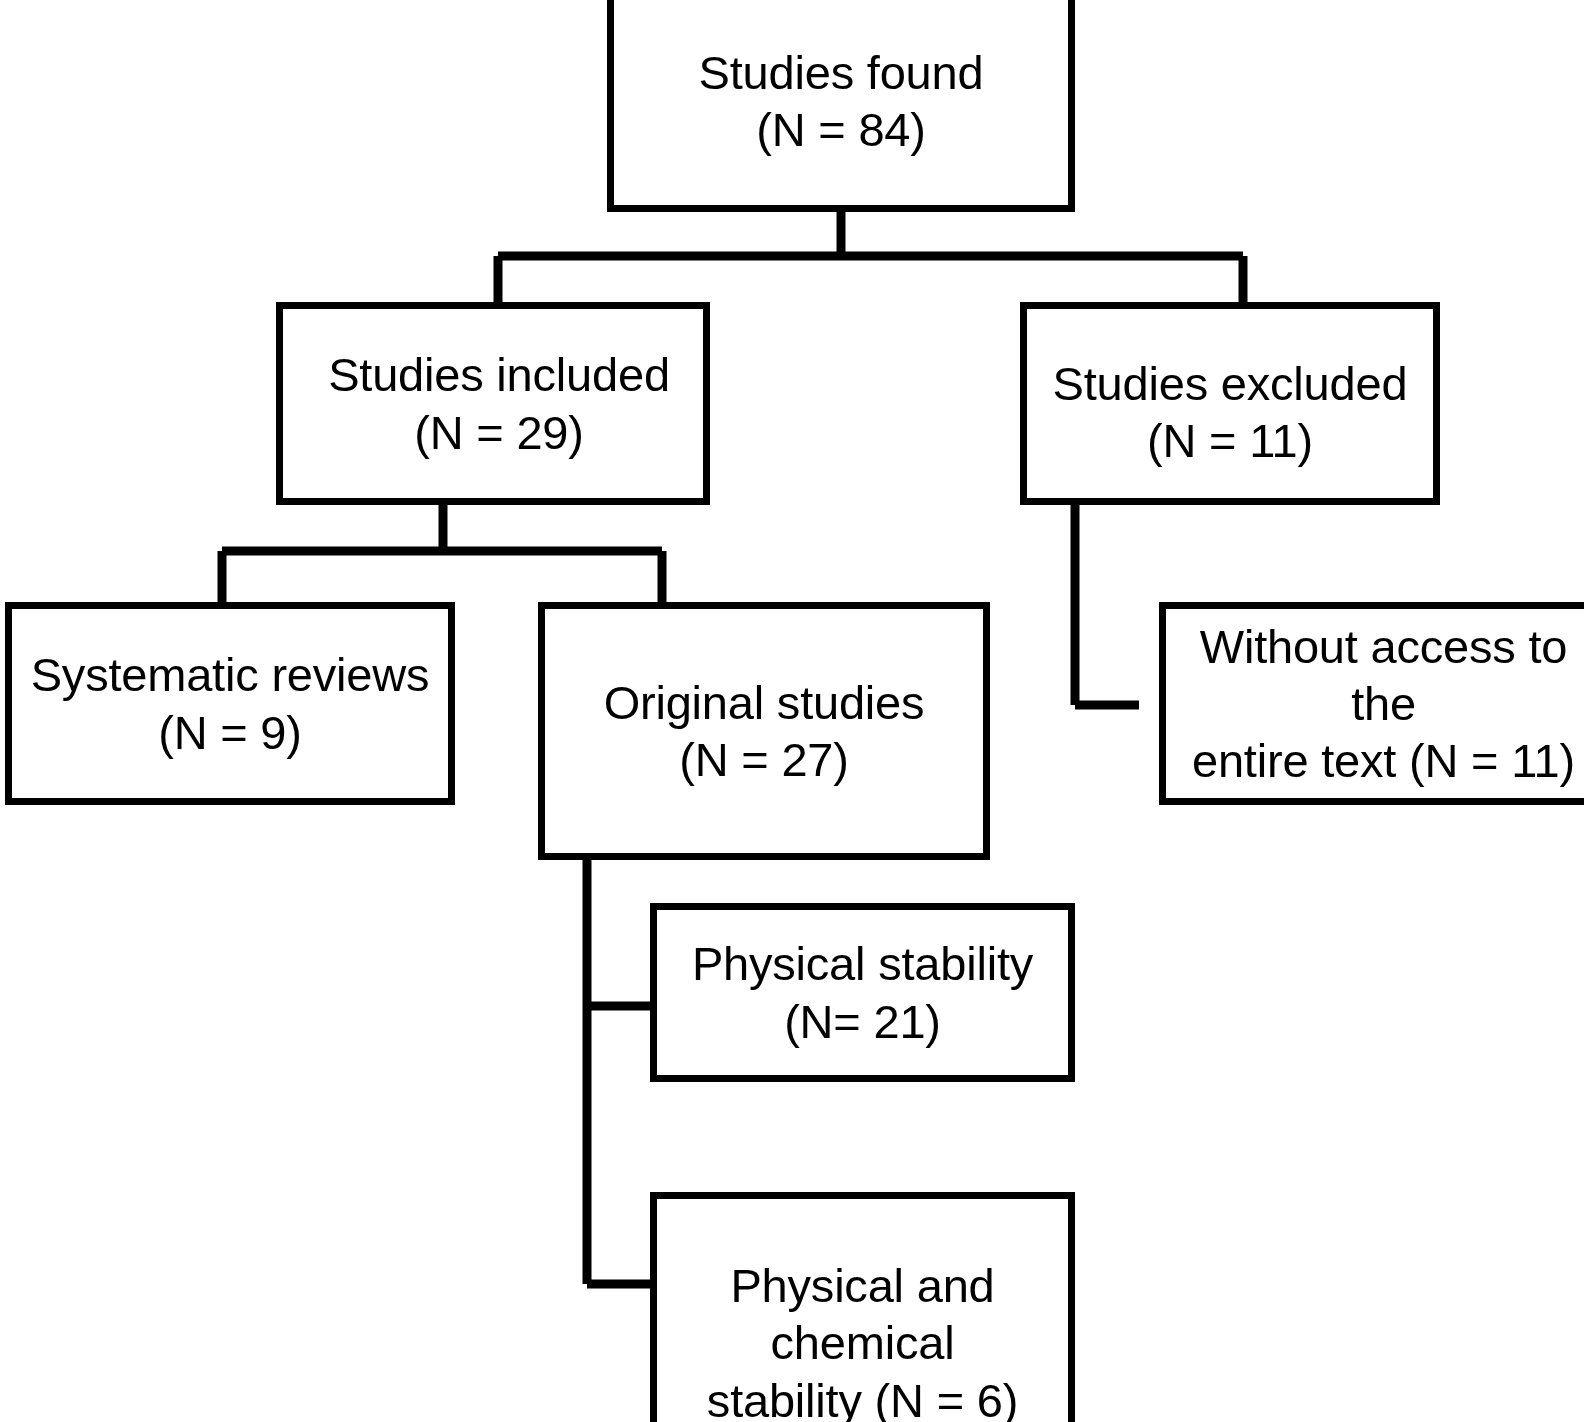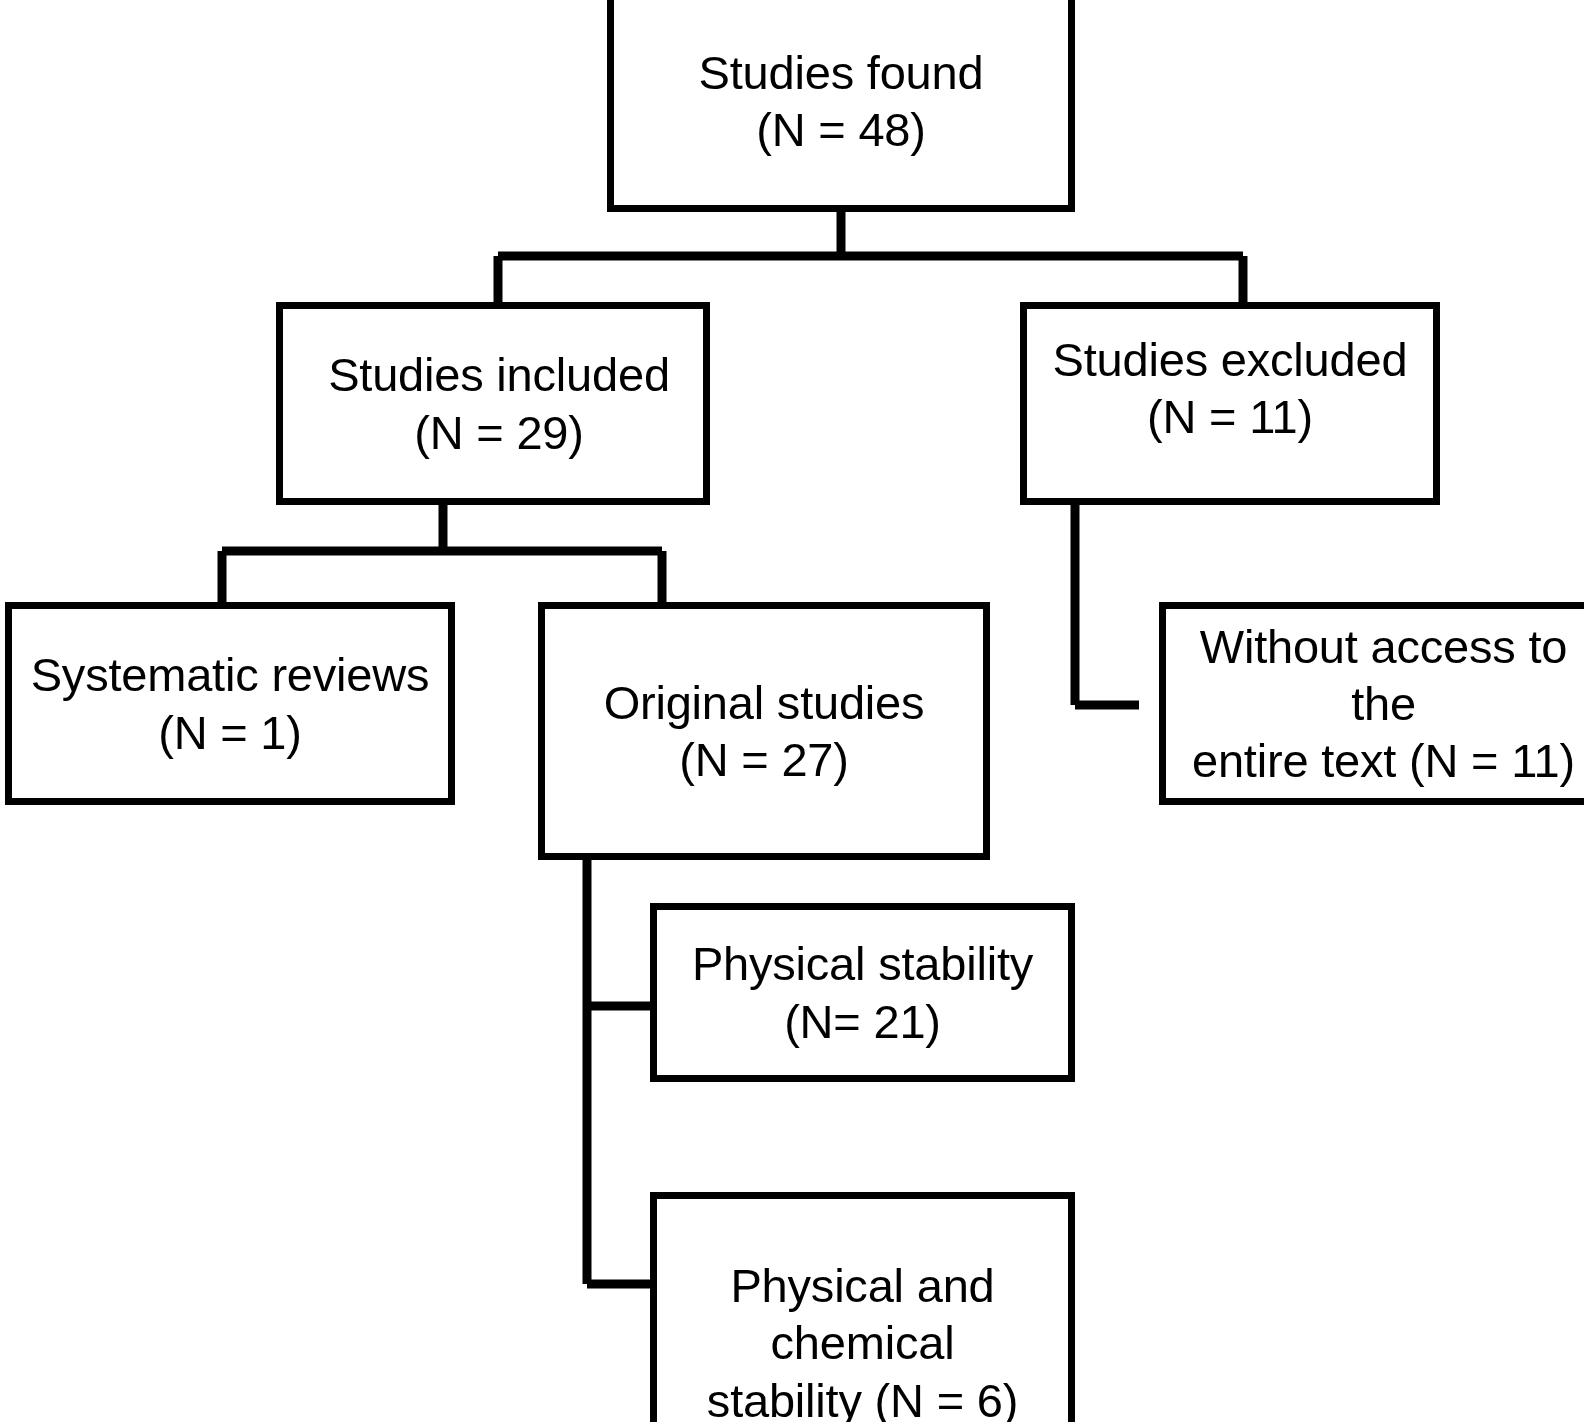--- a/index.html
+++ b/index.html
@@ -39,21 +39,21 @@
     line-height: 1.22;
     color: #000000;
     white-space: pre-line;
     padding: 0 10px;
     letter-spacing: -0.2px;
   }
   .align-upper {
     align-items: flex-start;
   }
   .pad-top-1 { padding-top: 58px; }
-  .pad-top-2 { padding-top: 22px; }
+  .pad-top-2 { padding-top: 46px; }
 </style>
 </head>
 <body>
 
 <div id="flowchart-root">
 
   <svg id="flow-svg" viewBox="0 0 1584 1422" aria-hidden="true">
     <g stroke="#000000" stroke-width="9" fill="none" stroke-linecap="butt">
 
       <path d="M 841 212 L 841 256"></path>
@@ -70,36 +70,36 @@
       <path d="M 1075 705 L 1139 705"></path>
 
       <path d="M 587 805 L 587 1284"></path>
       <path d="M 587 1006 L 655 1006"></path>
       <path d="M 587 1284 L 655 1284"></path>
     </g>
   </svg>
 
   <div class="node-box" style="left:607px; top:-10px; width:468px; height:222px;">
     <div class="node-label">Studies found
-(N = 48)</div>
+(N = 84)</div>
   </div>
 
   <div class="node-box" style="left:276px; top:302px; width:434px; height:203px;padding-left:12px;">
     <div class="node-label">Studies included
 (N = 29)</div>
   </div>
 
   <div class="node-box align-upper" style="left:1020px; top:302px; width:420px; height:203px;">
     <div class="node-label pad-top-2">Studies excluded
 (N = 11)</div>
   </div>
 
   <div class="node-box" style="left:5px; top:602px; width:450px; height:203px;">
     <div class="node-label">Systematic reviews
-(N = 1)</div>
+(N = 9)</div>
   </div>
 
   <div class="node-box" style="left:538px; top:602px; width:452px; height:258px;">
     <div class="node-label">Original studies
 (N = 27)</div>
   </div>
 
   <div class="node-box" style="left:1135px; top:602px; width:449px; height:203px;margin-left:24px;">
     <div class="node-label">Without access to the
 entire text (N = 11)</div>

